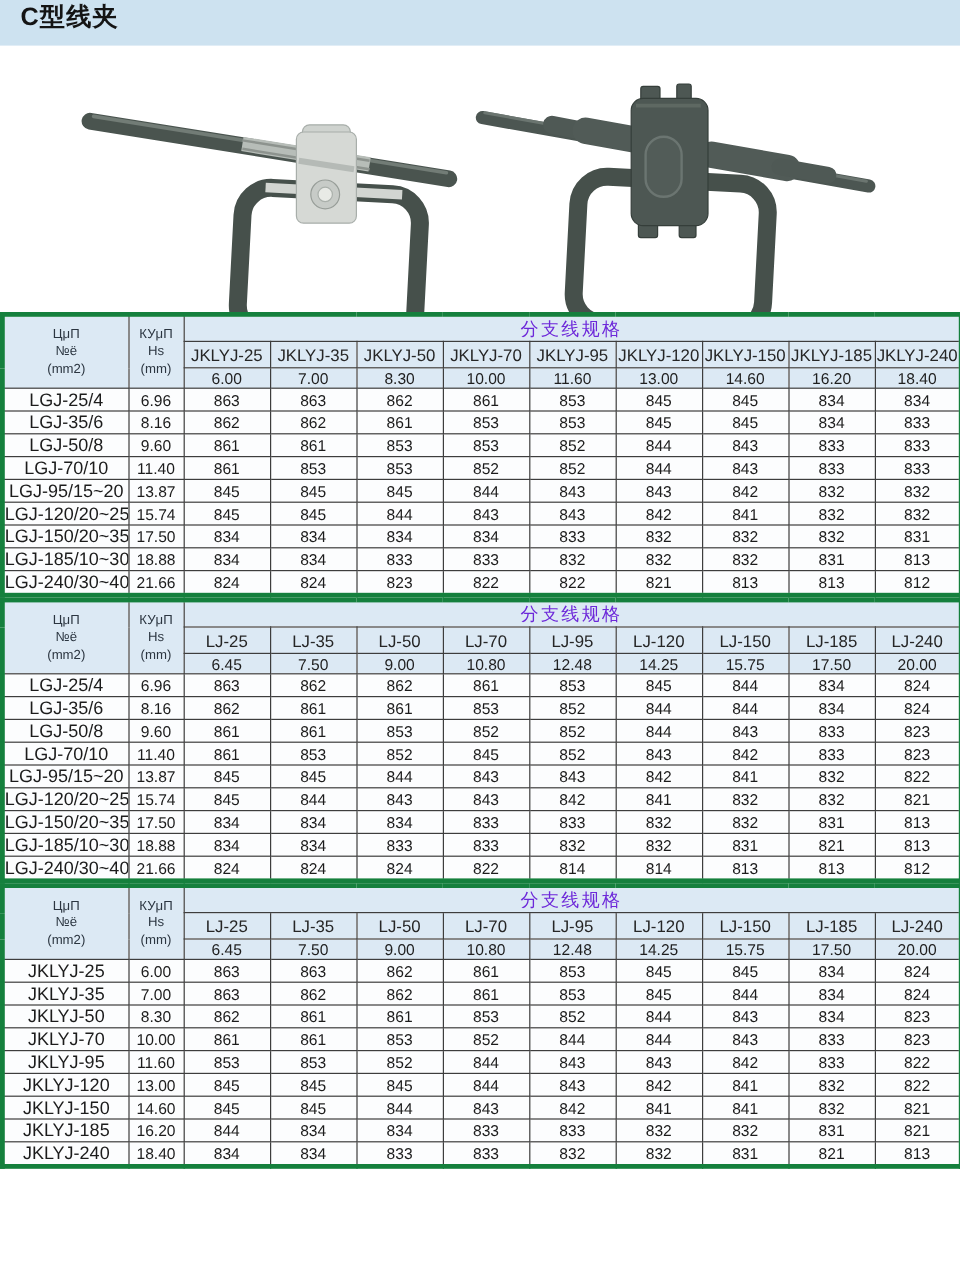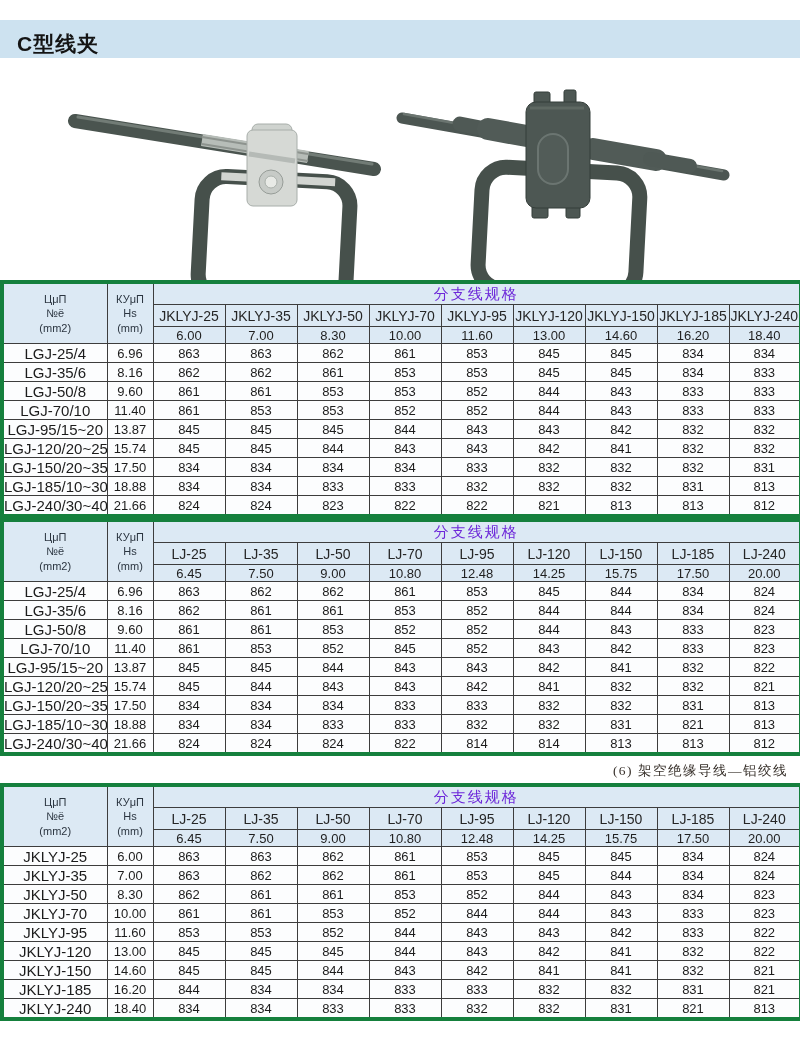--- a/index.html
+++ b/index.html
@@ -1,20 +1,20 @@
 <!DOCTYPE html>
 <html><head>
 <meta charset="utf-8">
 <style>
   html,body{margin:0;padding:0;background:#ffffff;}
   .page{width:800px;height:1055px;position:relative;background:#ffffff;overflow:hidden;
         font-family:"Liberation Sans",sans-serif;}
   
-  .title-bar{height:38px;background:#cde2f0;display:flex;align-items:flex-end;
-             padding-left:17px;box-sizing:border-box;margin-top:20px;}
+  .title-bar{height:38px;background:#cde2f0;display:flex;align-items:flex-start;
+             padding-left:17px;box-sizing:border-box;}
   .title-bar .page-title{font-size:21px;font-weight:bold;color:#141414;letter-spacing:1px;margin:0;}
   
   .figures{position:relative;height:222px;}
   .fig{position:absolute;}
   .fig-left{left:50px;top:8px;}
   .fig-right{left:388px;top:0px;}
   
   .caption{text-align:right;padding-right:12px;margin:6px 0 3px 0;
            font-family:"Liberation Serif",serif;font-size:13.5px;letter-spacing:1.5px;color:#37302a;}
   
@@ -438,21 +438,20 @@
               <td class="c-val">814</td>
               <td class="c-val">813</td>
               <td class="c-val">813</td>
               <td class="c-val">812</td>
             </tr>
           </tbody>
     </table>
   </section>
 
   <section class="table-block">
-    <div class="caption">(6) 架空绝缘导线—铝绞线</div>
     <table class="spec">
       <colgroup>
             <col style="width: 105px;">
             <col style="width: 46px;">
             <col style="width: 72px;">
             <col style="width: 72px;">
             <col style="width: 72px;">
             <col style="width: 72px;">
             <col style="width: 72px;">
             <col style="width: 72px;">

